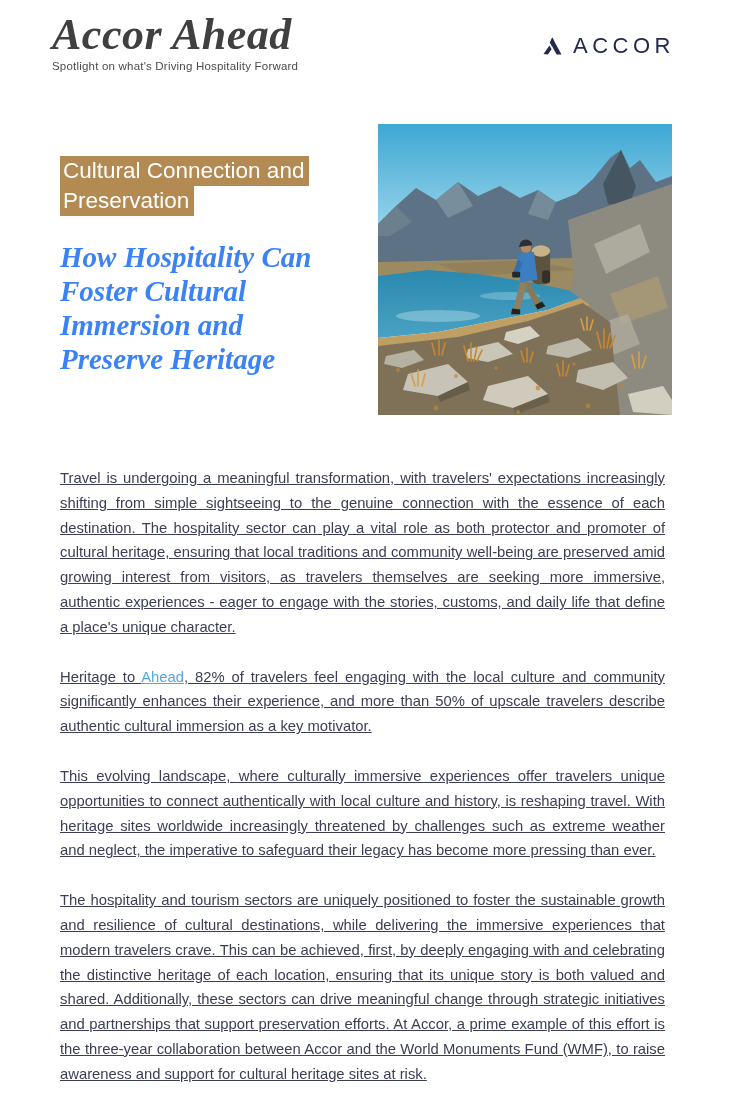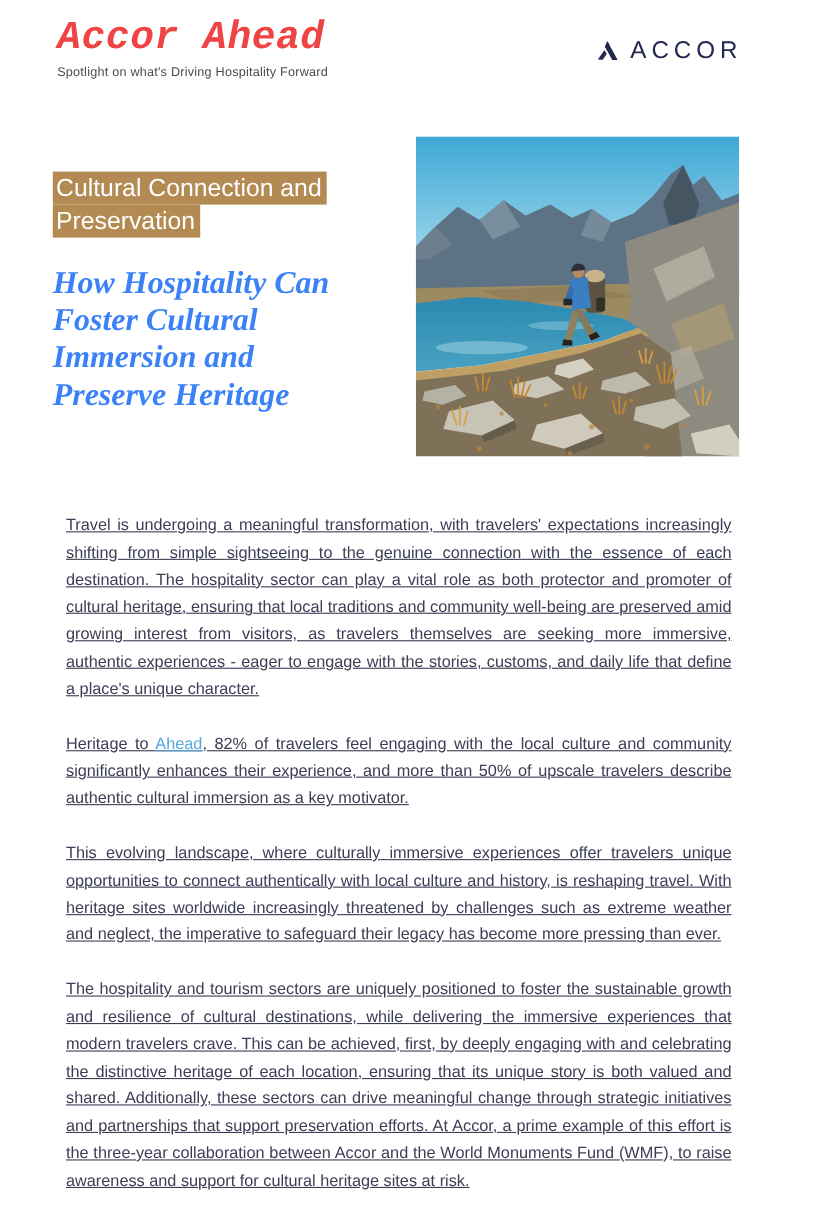--- a/index.html
+++ b/index.html
@@ -1,28 +1,28 @@
 <!DOCTYPE html>
 <html><head>
 <meta charset="utf-8">
 <style>
   html,body{margin:0;padding:0;background:#ffffff;}
   body{width:750px;height:1109px;position:relative;font-family:"Liberation Sans","DejaVu Sans",sans-serif;color:#3b3e54;overflow:hidden;}
   .page{position:relative;width:750px;height:1109px;background:#ffffff;}
 
   
   .header{position:relative;padding:14px 75px 0 52px;height:90px;}
-  .brand-title{font-family:Liberation Mono, monospace;font-weight:bold;font-style:italic;font-size:36px;line-height:42px;color:#ef4444;letter-spacing:0.5px;}
+  .brand-title{font-family:Liberation Serif, serif;font-weight:bold;font-style:italic;font-size:44px;line-height:42px;color:#404040;letter-spacing:0.5px;}
   .brand-subtitle{font-size:11.5px;color:#4b4b4b;margin-top:4px;letter-spacing:0.2px;}
   .logo{position:absolute;top:33px;right:75px;display:flex;align-items:center;gap:9px;}
   .logo-text{font-size:22px;font-weight:normal;letter-spacing:4.5px;color:#23284f;}
 
   
   .hero{position:relative;height:318px;margin-top:20px;}
-  .hero-left{position:absolute;left:48px;top:32px;width:330px;}
+  .hero-left{position:absolute;left:60px;top:32px;width:330px;}
   .category{display:inline;background:#b38a52;color:#ffffff;font-size:22.5px;line-height:30px;padding:2px 5px 3px 3px;box-decoration-break:clone;-webkit-box-decoration-break:clone;}
   .category-wrap{max-width:300px;}
   .headline{font-family:"Liberation Serif","DejaVu Serif",serif;font-weight:bold;font-style:italic;font-size:29px;line-height:34px;color:#3b82f6;margin-top:24px;max-width:280px;}
   .hero-photo{position:absolute;top:0;right:78px;width:294px;height:291px;display:block;}
 
   
   .article-body{margin:24px 85px 0 60px;width:605px;text-decoration:underline;}
   .article-body p{font-size:14.8px;line-height:24.8px;text-align:justify;margin:0 0 25px 0;color:#3b3e54;}
   a.inline-link{color:#55a7dd;text-decoration:underline;cursor:pointer;}
 </style>

